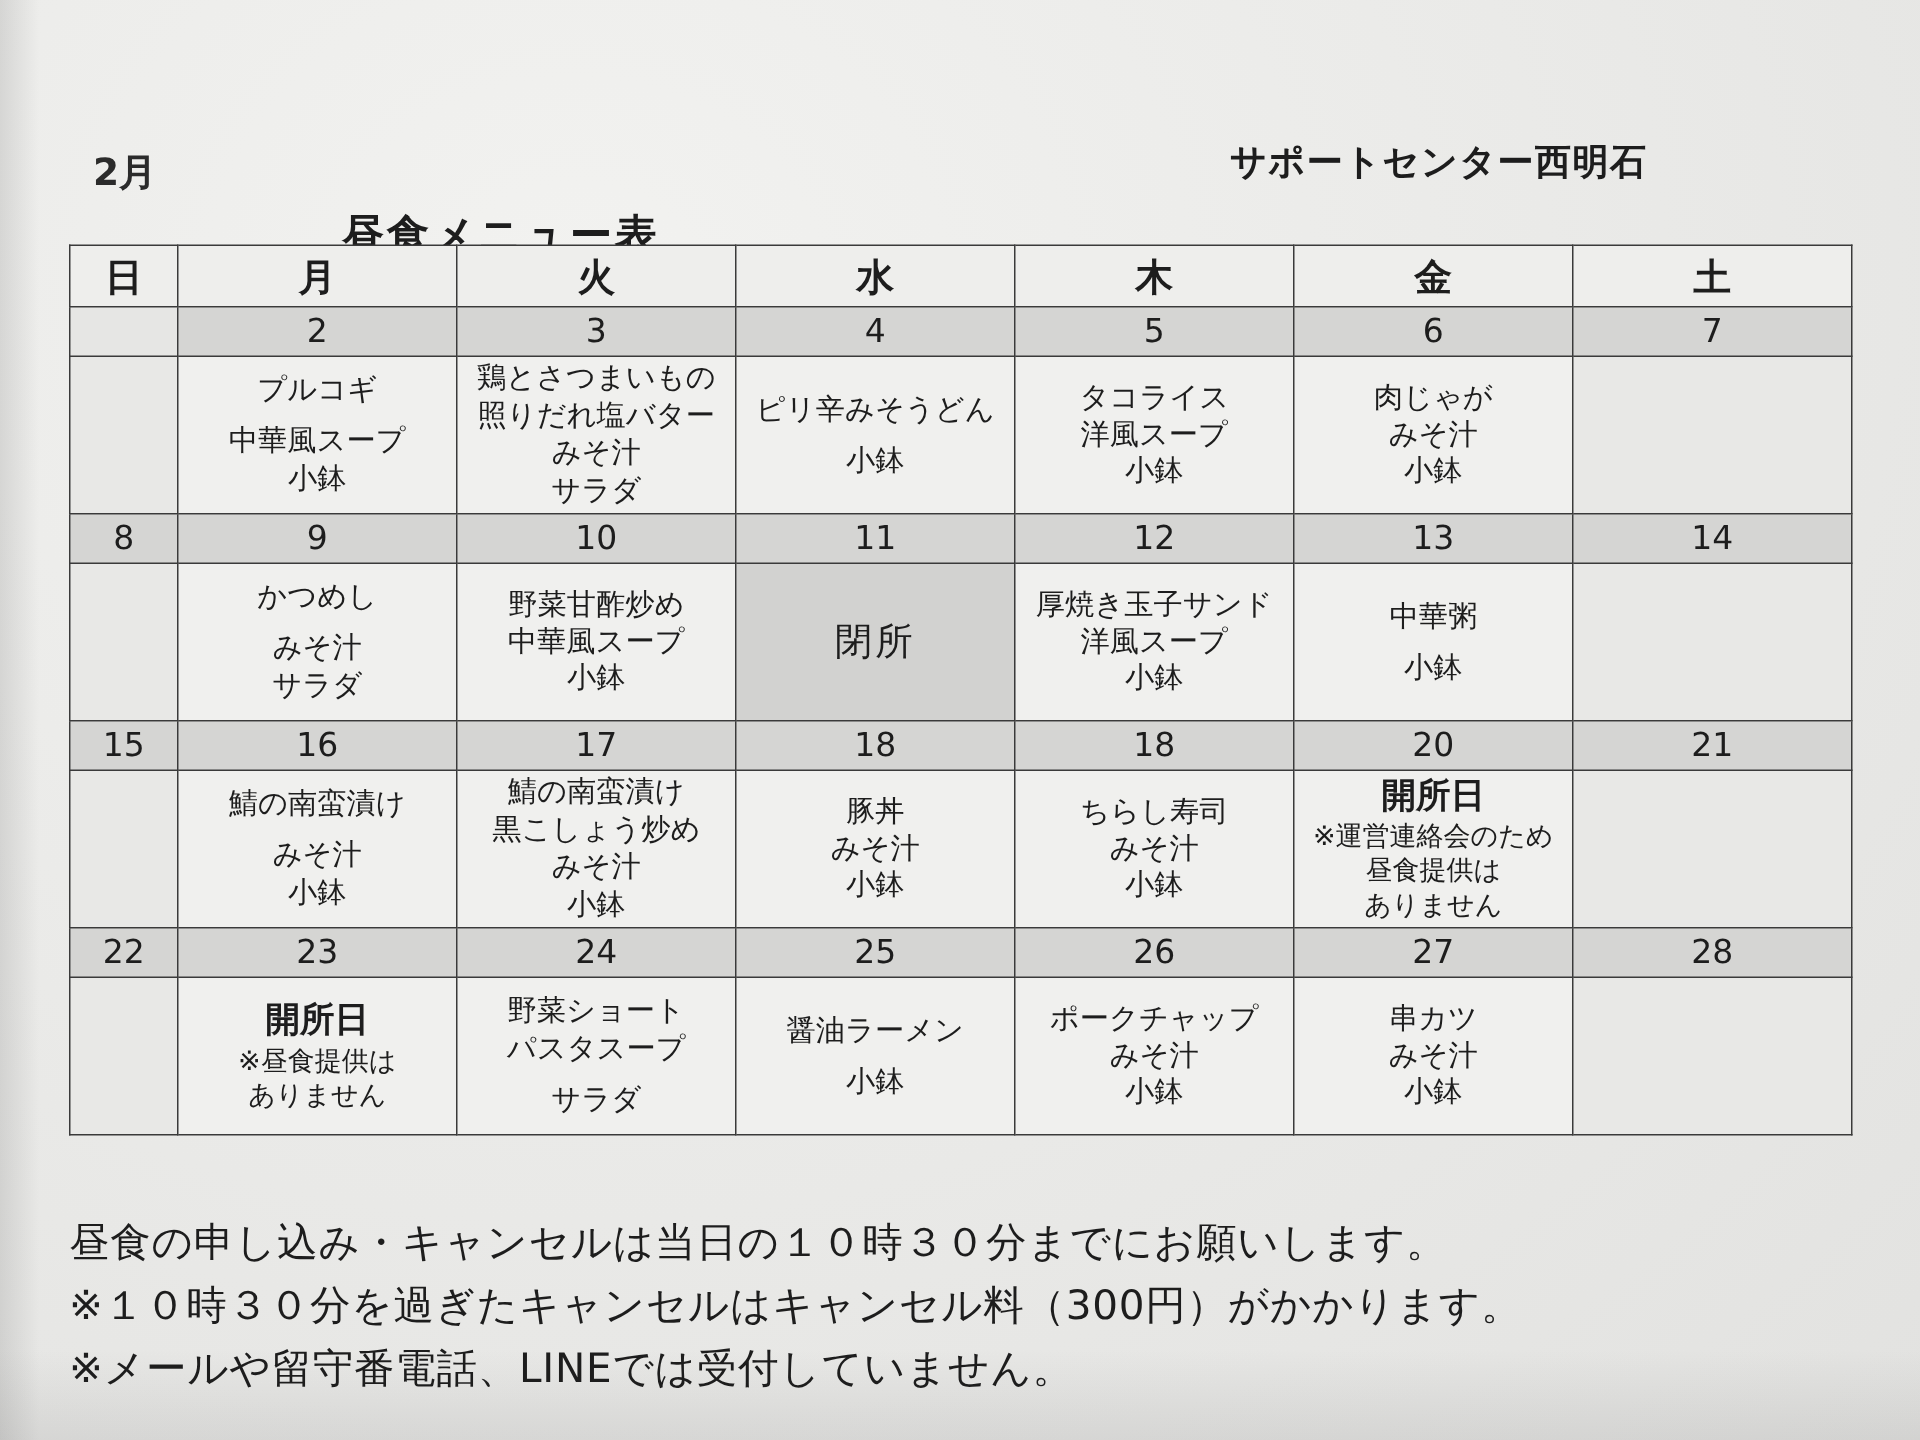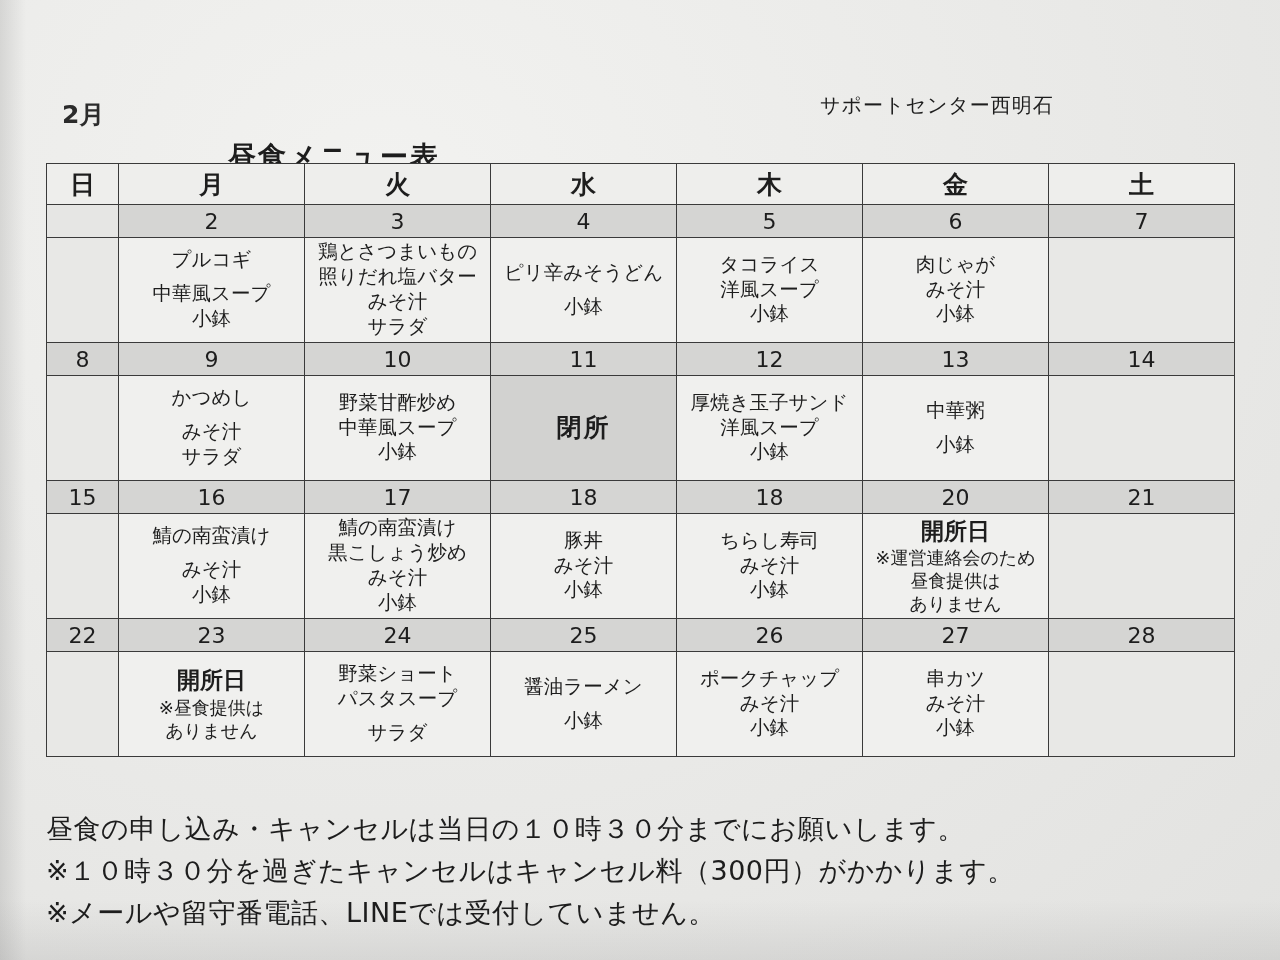--- a/index.html
+++ b/index.html
@@ -75,23 +75,23 @@
     font-size: 28px;
     color: #1d1d1d;
     font-weight: 700;
     letter-spacing: 2px;
     margin-top: 44px;
   }
   #facility {
     position: absolute;
     left: 820px;
     top: 0px;
-    font-size: 20px;
+    font-size: 24px;
     color: #1d1d1d;
-    font-weight: 400;
+    font-weight: 700;
     letter-spacing: 1px;
   }
 
   
   #calendar {
     position: absolute;
     left: 46px;
     top: 163px;
     width: 1188px;
     border-collapse: collapse;
@@ -130,21 +130,21 @@
     font-size: 19.5px;
     line-height: 1.28;
     padding: 4px 3px;
   }
   tr.menu-row td.blank {
     background: #e8e8e6;
   }
   tr.menu-row td.closed {
     background: #d2d2d0;
     font-size: 25px;
-    font-weight: 700;
+    font-weight: 400;
     letter-spacing: 2px;
   }
   .menu-line { display: block; white-space: nowrap; }
   .menu-line.strong { font-weight: 700; font-size: 23px; }
   .menu-line.small { font-size: 18px; }
   .spacer { display: block; height: 9px; }
 
   
   #notes {
     position: absolute;

